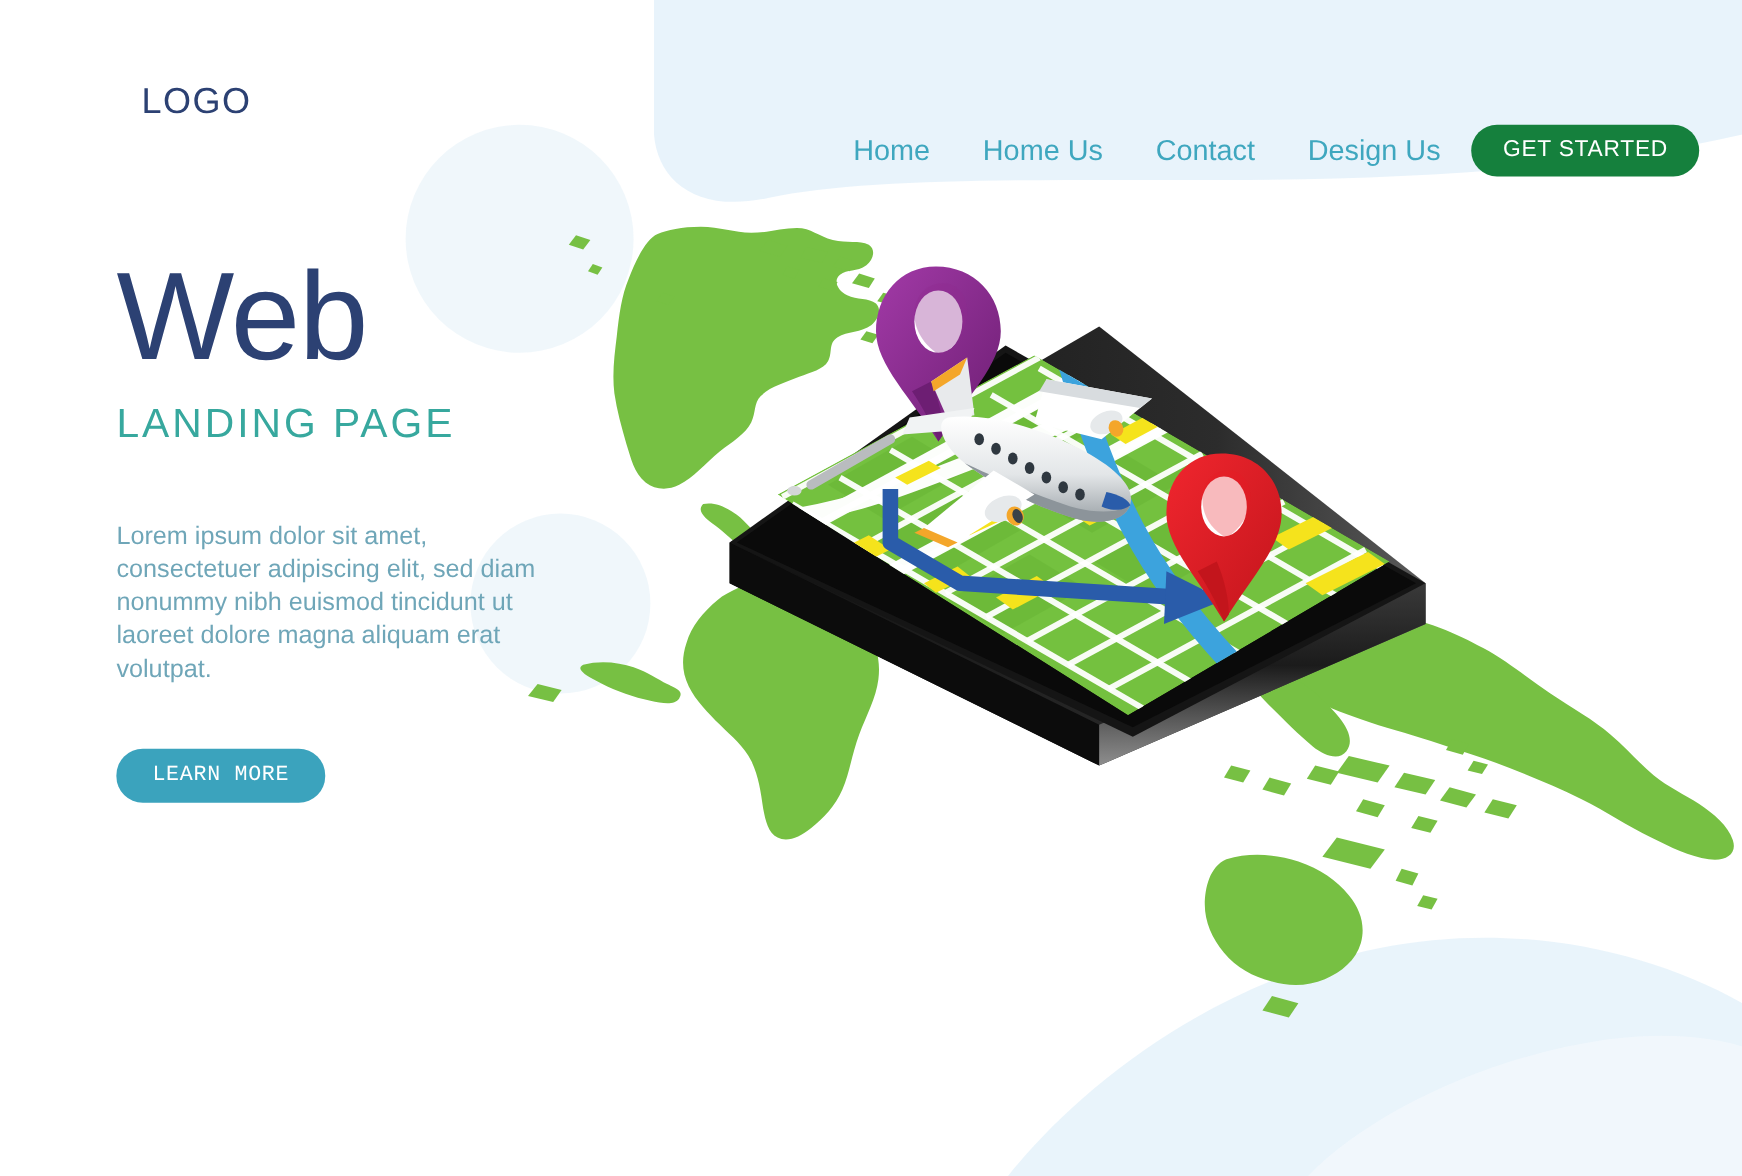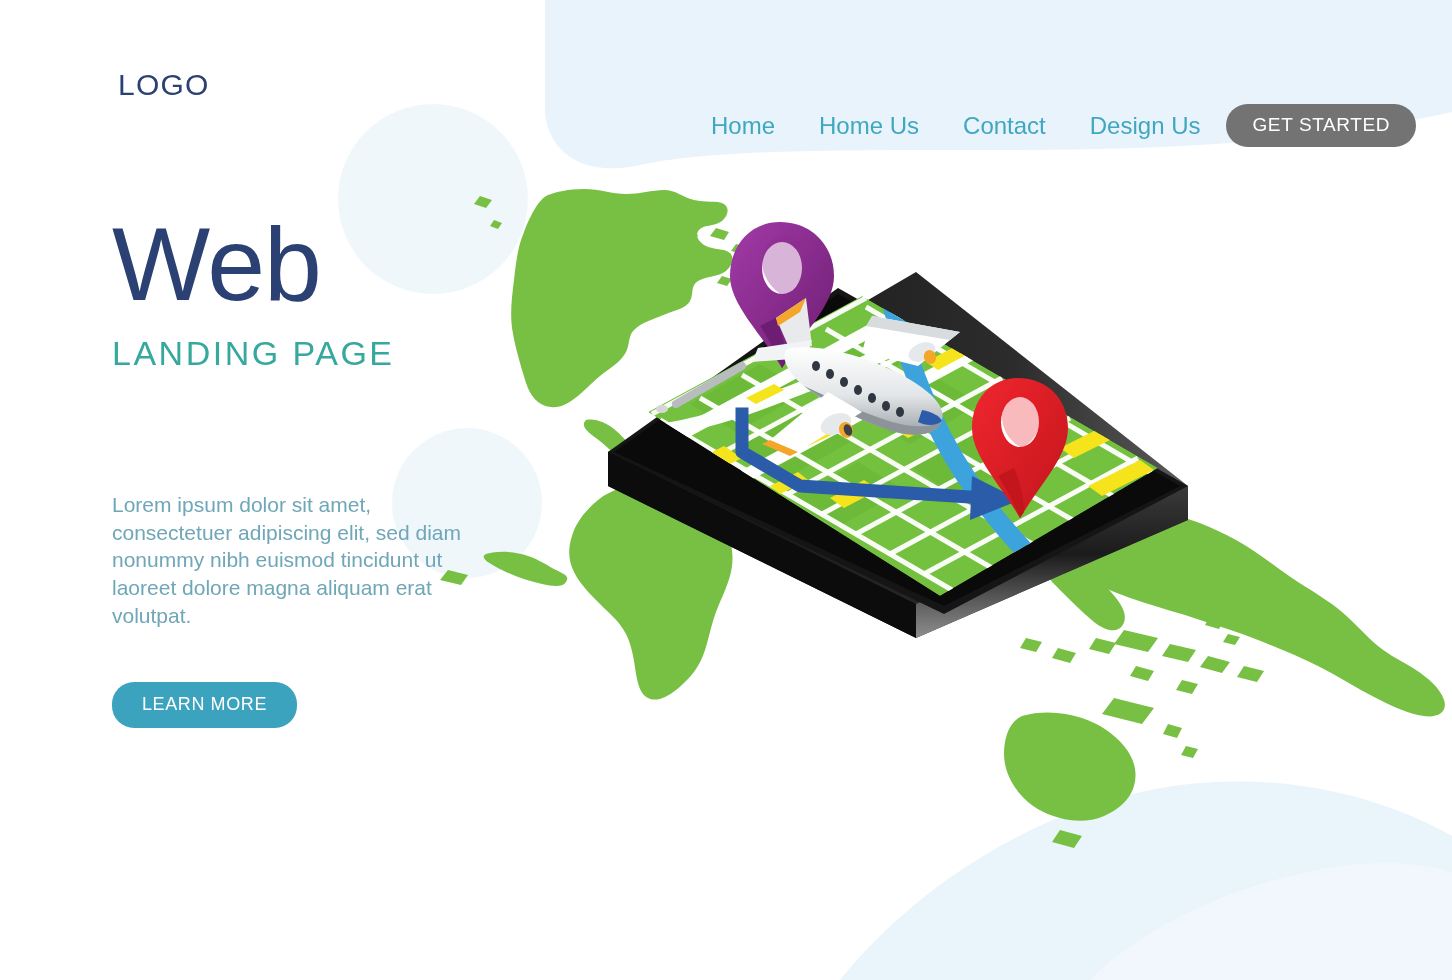--- a/index.html
+++ b/index.html
@@ -24,44 +24,44 @@
     position:absolute; left:118px; top:68px;
     font-size:30px; letter-spacing:1.2px; color:#2c4173; font-weight:400;
   }
   .nav { position:absolute; right:32px; top:76px; display:flex; align-items:center; gap:0;margin-top:28px; }
   .nav-link {
     font-size:24px; color:#3fa7bf; text-decoration:none; white-space:nowrap;
     padding:0 22px; line-height:34px; cursor:pointer;
   }
   .nav-link:last-of-type { padding-right:26px; }
   .get-started-btn {
-    background:#737373; color:#ffffff; border:none; border-radius:22px;
+    background:#15803d; color:#ffffff; border:none; border-radius:22px;
     font-family:"Liberation Sans", sans-serif;
     font-size:19px; letter-spacing:.6px; padding:10px 26px 11px;
     cursor:pointer; white-space:nowrap;
   }
 
   
-  .hero { position:absolute; left:112px; top:214px; width:430px; z-index:5; }
+  .hero { position:absolute; left:97px; top:214px; width:430px; z-index:5; }
   .hero-title {
     font-size:104px; line-height:.98; color:#2c4173; font-weight:400;
     letter-spacing:-1px;
   }
   .hero-title .l2 { display:block; }
   .hero-sub {
     margin-top:18px; font-size:34px; letter-spacing:2.5px;
     color:#37a89e; font-weight:300;
   }
   .hero-body {
-    margin-top:118px; width:382px;
+    margin-top:60px; width:382px;
     font-size:21px; line-height:1.32; color:#6fa6b8; font-weight:400;
   }
   .learn-more-btn {
     margin-top:52px; background:#3ba3bd; color:#fff; border:none;
-    border-radius:22px; font-family:Liberation Sans, sans-serif;
+    border-radius:22px; font-family:Liberation Mono, monospace;
     font-size:18px; letter-spacing:.6px; padding:12px 30px 13px; cursor:pointer;
   }
 
   
   .illustration { position:absolute; left:0; top:0; width:1452px; height:980px; z-index:3; }
 </style>
 </head>
 <body>
 
 <div class="stage">

